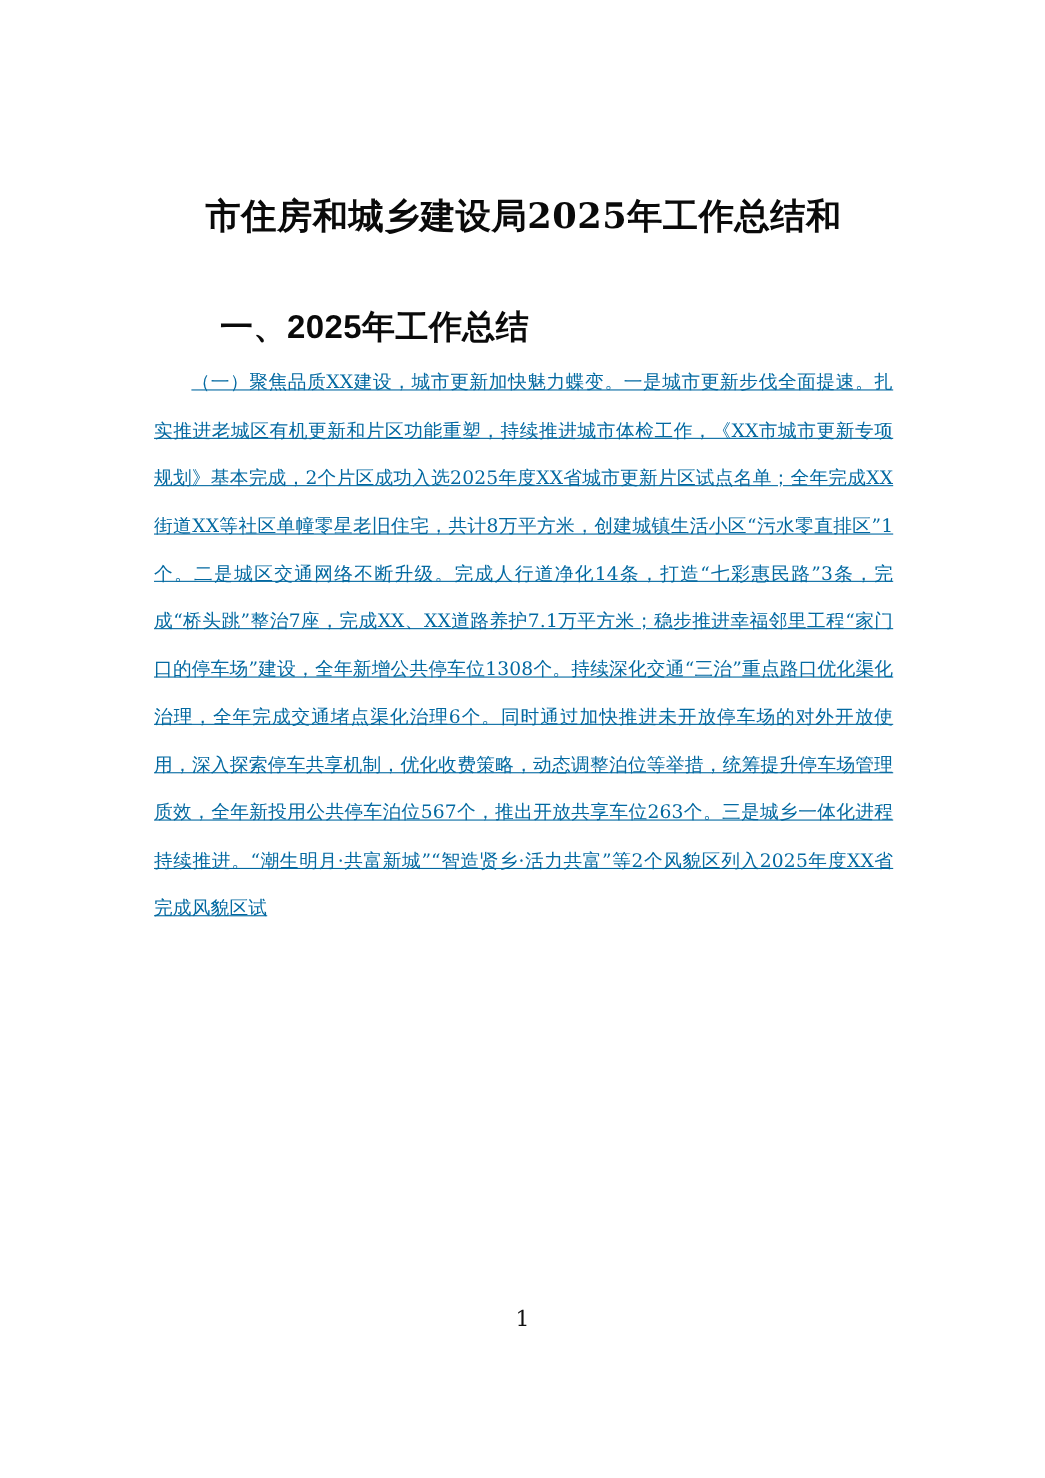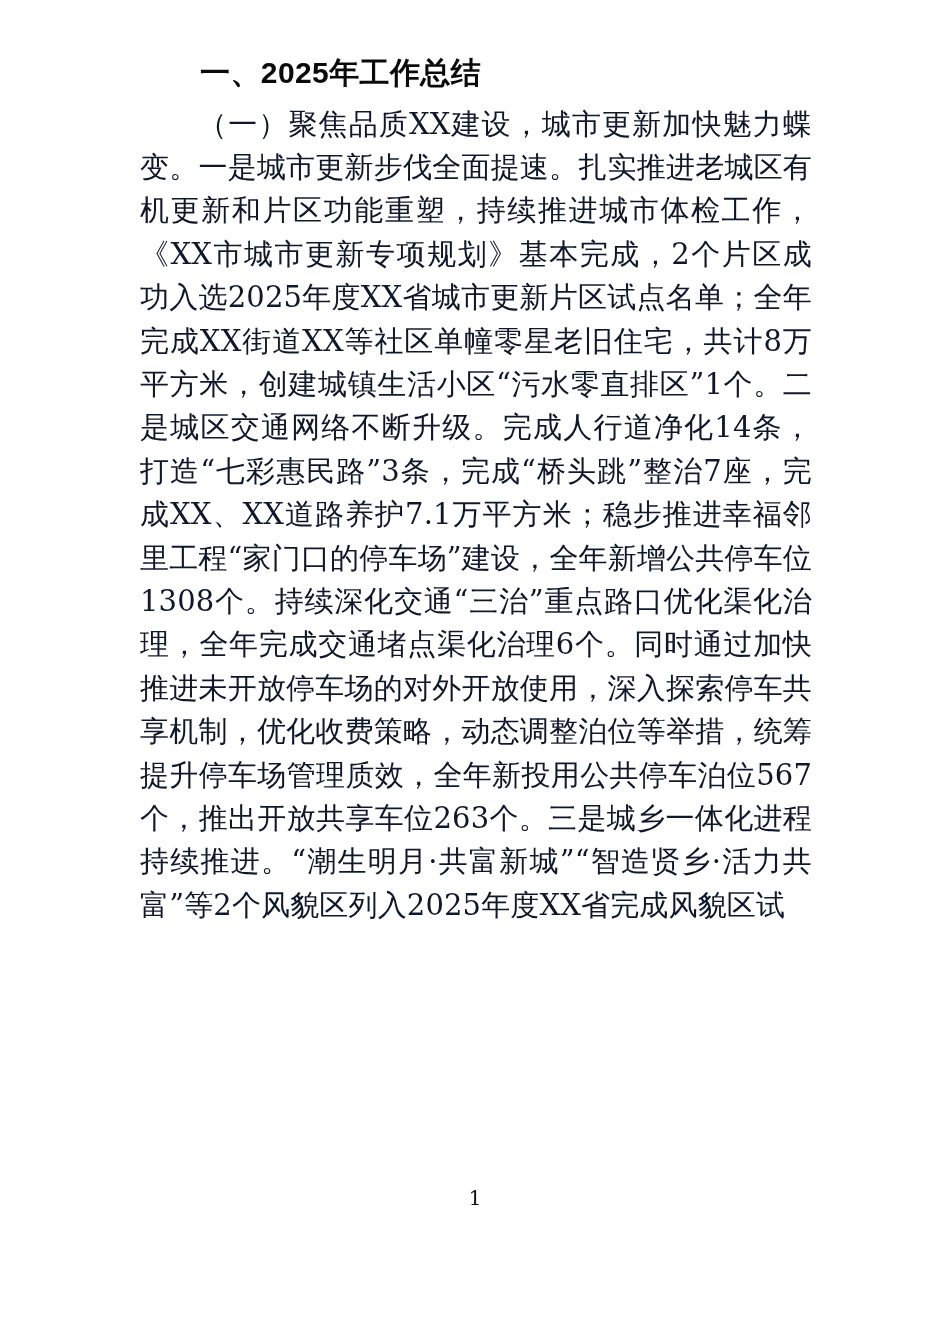--- a/index.html
+++ b/index.html
@@ -57,26 +57,27 @@
     line-height: 1.95;
     letter-spacing: 0.4px;
     color: #0a0a0a;
   }
 
   
   .body-para {
     margin: 0;
     text-indent: 2em;
     font-family: "DejaVu Serif", "Liberation Serif", serif;
-    font-size: 29px;
+    font-size: 17px;
     line-height: 43.4px;
     text-align: justify;
     text-justify: inter-ideograph;
     letter-spacing: 0.15px;
-    color: #0f172a;
+    color: #0369a1;
+    text-decoration: underline;
   }
 
   
   .page-number {
     position: absolute;
     left: 0;
     top: 1186px;
     width: 950px;
     text-align: center;
     font-family: "DejaVu Serif", "Liberation Serif", serif;
@@ -84,20 +85,23 @@
     color: #111111;
   }
 </style>
 </head>
 <body>
 
 <div class="page">
 
   <div class="doc-body">
 
+    <h1 class="doc-title">
+      <span>市住房和城乡建设局2025年工作总结和</span>
+    </h1>
 
     <h2 class="section-heading">一、2025年工作总结</h2>
 
     <p class="body-para">（一）聚焦品质XX建设，城市更新加快魅力蝶变。一是城市更新步伐全面提速。扎实推进老城区有机更新和片区功能重塑，持续推进城市体检工作，《XX市城市更新专项规划》基本完成，2个片区成功入选2025年度XX省城市更新片区试点名单；全年完成XX街道XX等社区单幢零星老旧住宅，共计8万平方米，创建城镇生活小区“污水零直排区”1个。二是城区交通网络不断升级。完成人行道净化14条，打造“七彩惠民路”3条，完成“桥头跳”整治7座，完成XX、XX道路养护7.1万平方米；稳步推进幸福邻里工程“家门口的停车场”建设，全年新增公共停车位1308个。持续深化交通“三治”重点路口优化渠化治理，全年完成交通堵点渠化治理6个。同时通过加快推进未开放停车场的对外开放使用，深入探索停车共享机制，优化收费策略，动态调整泊位等举措，统筹提升停车场管理质效，全年新投用公共停车泊位567个，推出开放共享车位263个。三是城乡一体化进程持续推进。“潮生明月·共富新城”“智造贤乡·活力共富”等2个风貌区列入2025年度XX省完成风貌区试</p>
 
   </div>
 
   <div class="page-number">1</div>
 
 </div>

